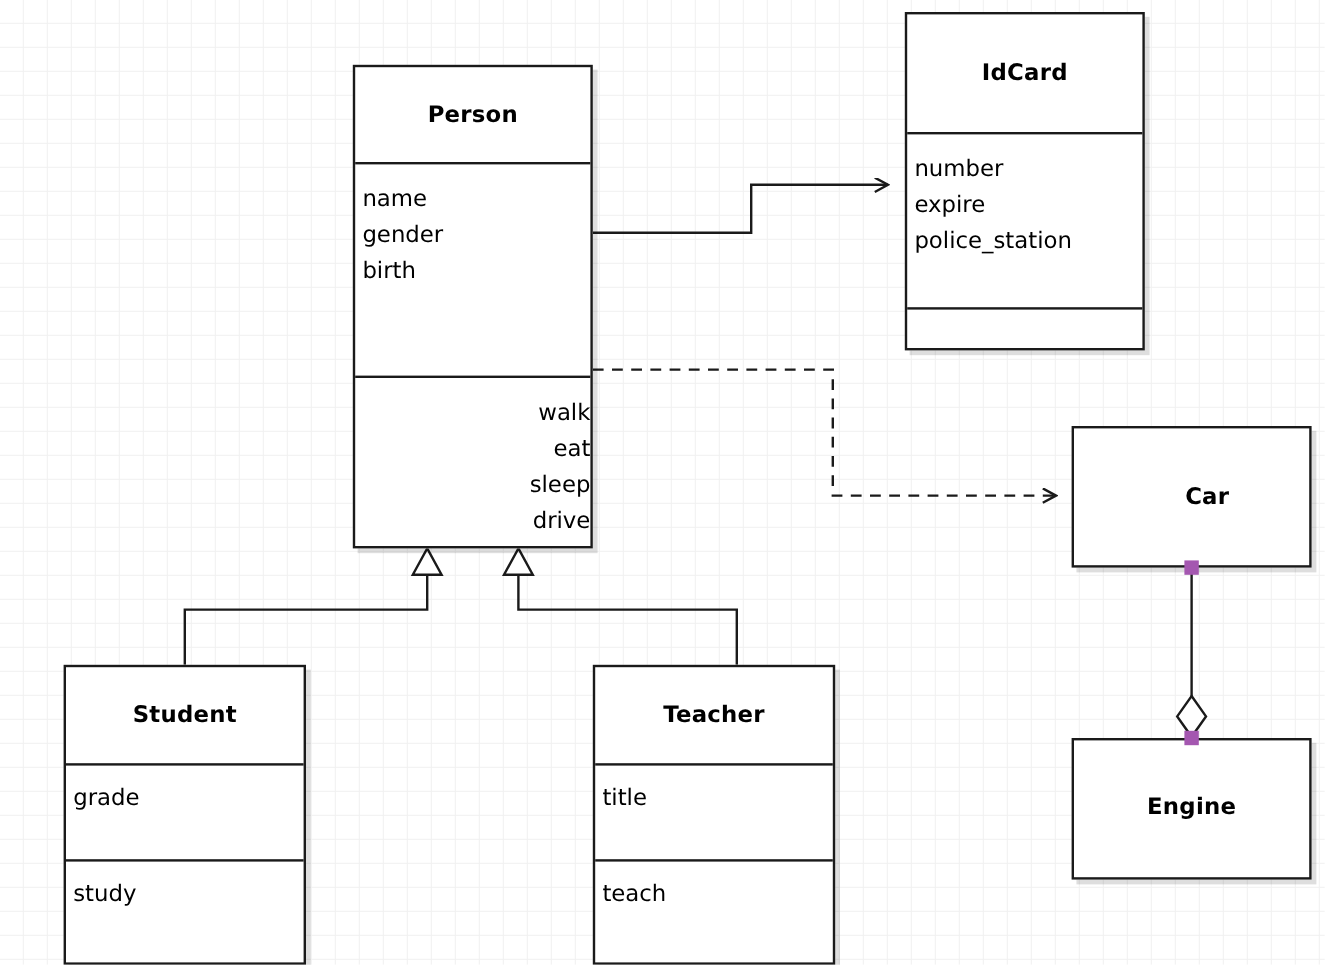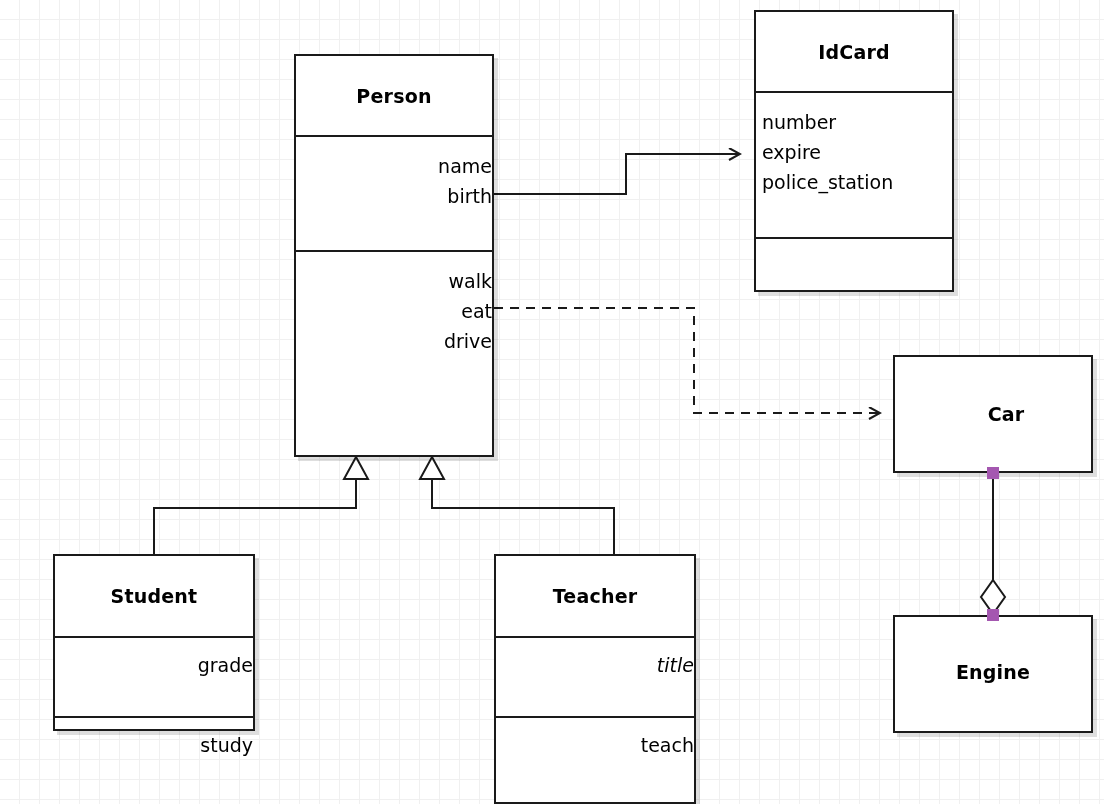--- a/index.html
+++ b/index.html
@@ -59,21 +59,20 @@
     padding: 14px 0 0 6px;
   }
   .member {
     font-size: 19px;
     line-height: 30px;
     color: #000000;
     white-space: nowrap;
   }
   .members.tight {
     padding-top: 12px;
-    text-align: right;
   }
   .endpoint-square {
     position: absolute;
     width: 12px;
     height: 12px;
     background: #a457b0;
   }
 </style>
 </head>
 <body>
@@ -106,54 +105,56 @@
     </g>
 
     <g>
       <path d="M 993 473 L 993 580" fill="none" stroke="#1a1a1a" stroke-width="2"></path>
       <path d="M 993 580 L 1005 597 L 993 614 L 981 597 Z" fill="#ffffff" stroke="#1a1a1a" stroke-width="2" stroke-linejoin="miter"></path>
     </g>
   </svg>
 
   <div class="uml-class" style="left:294px; top:54px; width:200px; height:403px;">
     <div class="compartment class-title" style="height:79px;">Person</div>
-    <div class="compartment members" style="height:115px;text-align:right;">
+    <div class="compartment members" style="height:178px;">
       <div class="member">name</div>
+      <div class="member">gender</div>
       <div class="member">birth</div>
     </div>
     <div class="compartment members" style="height:165px;text-align:right;">
       <div class="member">walk</div>
       <div class="member">eat</div>
+      <div class="member">sleep</div>
       <div class="member">drive</div>
     </div>
   </div>
 
   <div class="uml-class" style="left:754px; top:10px; width:200px; height:282px;">
-    <div class="compartment class-title" style="height:79px;">IdCard</div>
+    <div class="compartment class-title" style="height:98px;">IdCard</div>
     <div class="compartment members" style="height:146px;">
       <div class="member">number</div>
       <div class="member">expire</div>
       <div class="member">police_station</div>
     </div>
     <div class="compartment members" style="height:36px;"></div>
   </div>
 
-  <div class="uml-class" style="left:53px; top:554px; width:202px; height:177px;">
+  <div class="uml-class" style="left:53px; top:554px; width:202px; height:250px;">
     <div class="compartment class-title" style="height:80px;">Student</div>
     <div class="compartment members tight" style="height:80px;">
       <div class="member">grade</div>
     </div>
     <div class="compartment members tight" style="height:90px;">
       <div class="member">study</div>
     </div>
   </div>
 
   <div class="uml-class" style="left:494px; top:554px; width:202px; height:250px;">
     <div class="compartment class-title" style="height:80px;">Teacher</div>
-    <div class="compartment members tight" style="height:80px;font-style:italic;">
+    <div class="compartment members tight" style="height:80px;">
       <div class="member">title</div>
     </div>
     <div class="compartment members tight" style="height:90px;">
       <div class="member">teach</div>
     </div>
   </div>
 
   <div class="uml-class" style="left:893px; top:355px; width:200px; height:118px;padding-left:26px;">
     <div class="compartment class-title" style="height:114px;">Car</div>
   </div>

